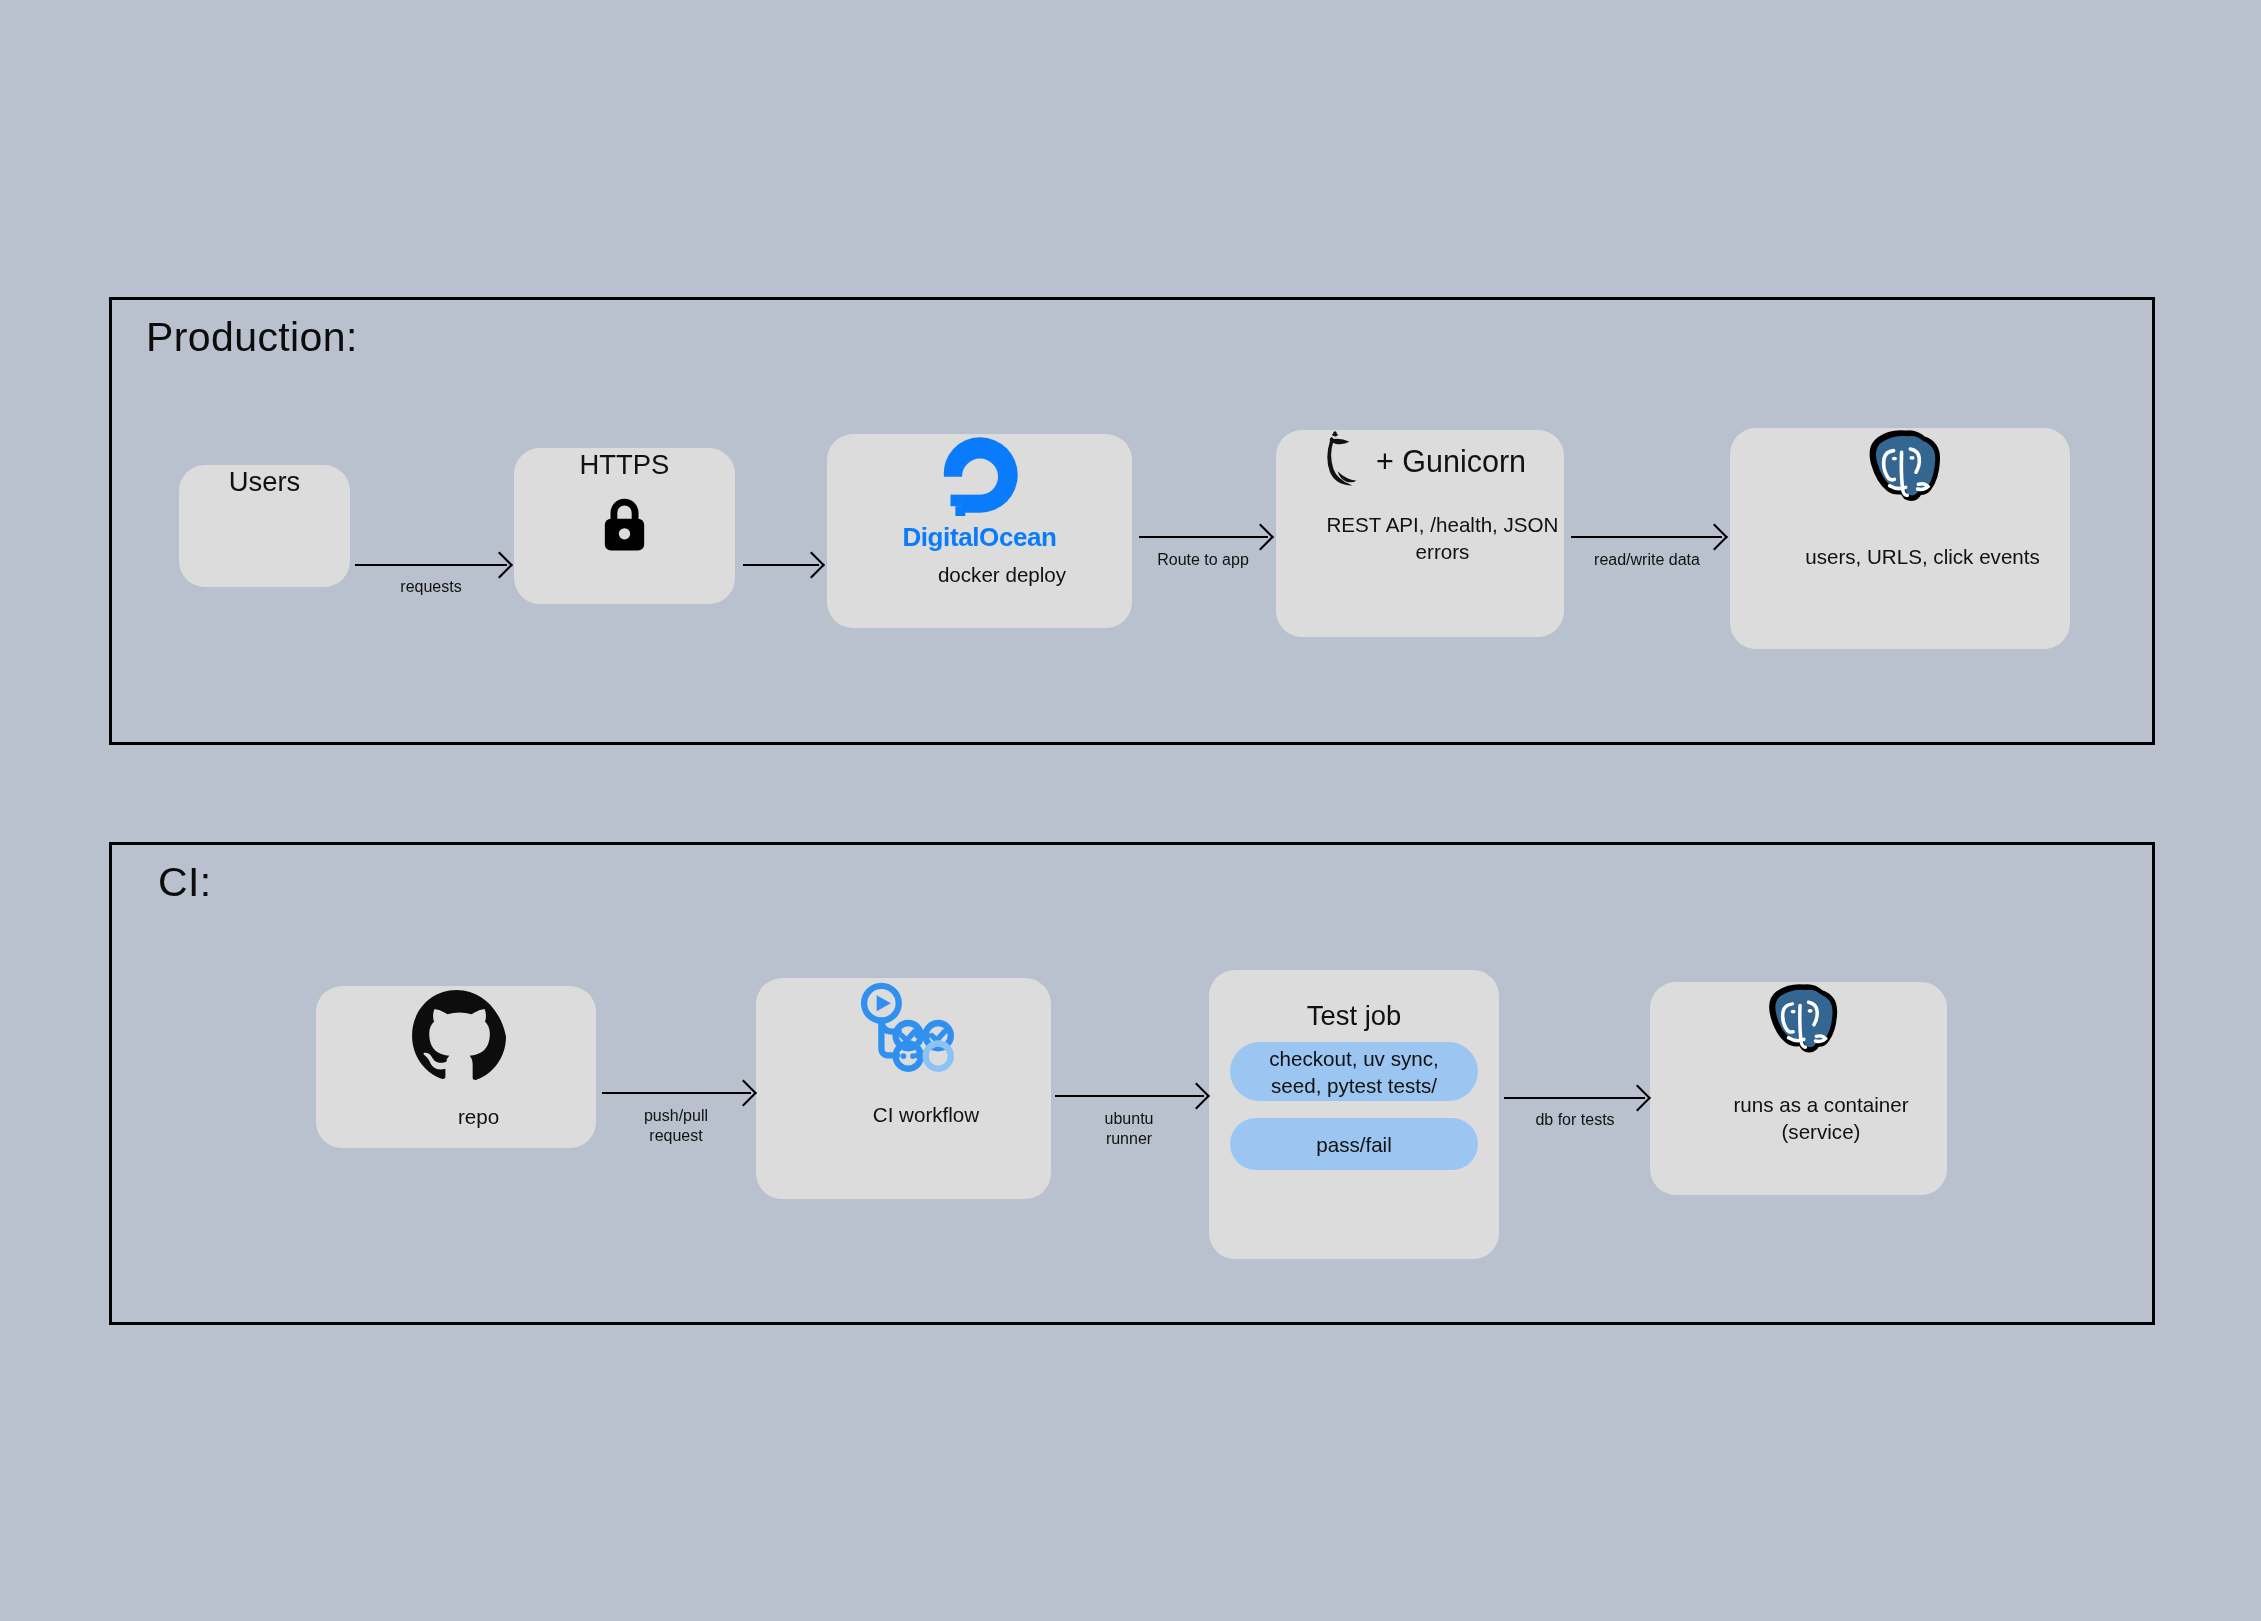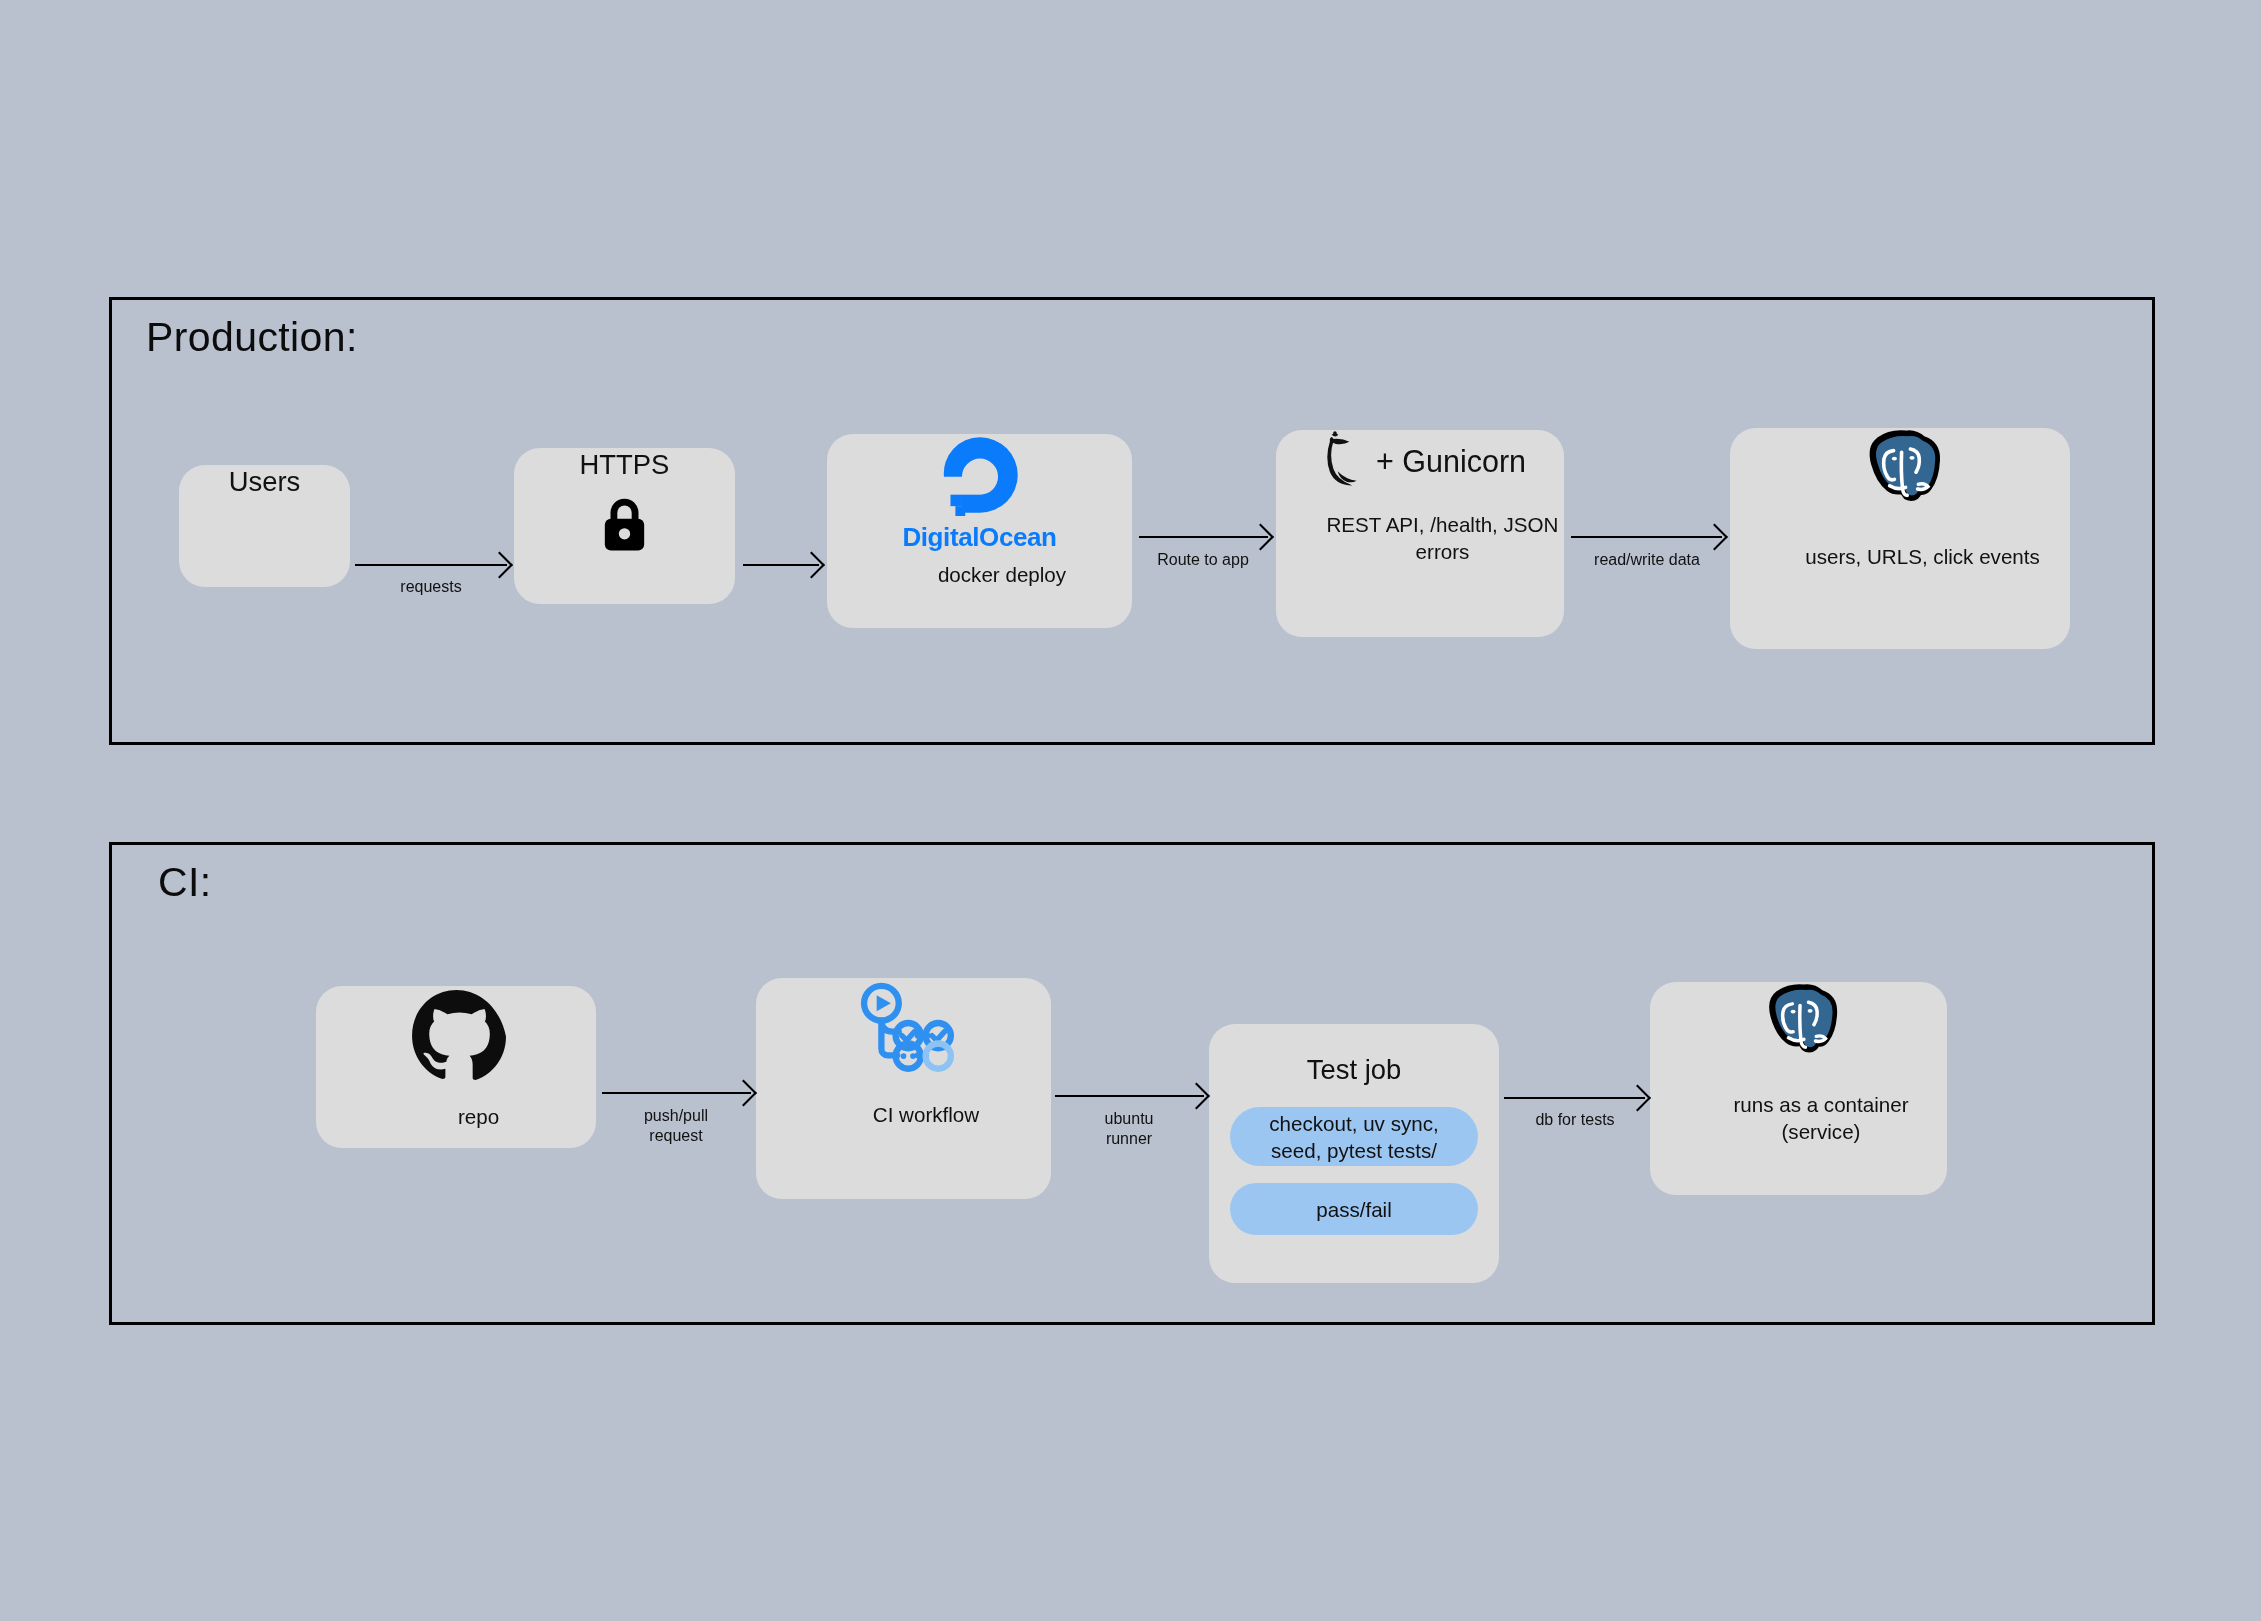--- a/index.html
+++ b/index.html
@@ -65,21 +65,21 @@
   
   #node-users      { left: 179px;  top: 465px;  width: 171px; height: 122px; }
   #node-https      { left: 514px;  top: 448px;  width: 221px; height: 156px; }
   #node-do         { left: 827px; top: 434px;  width: 305px; height: 194px; }
   #node-app        { left: 1276px; top: 430px;  width: 288px; height: 207px; }
   #node-db         { left: 1730px; top: 428px;  width: 340px; height: 221px; }
 
   
   #node-repo       { left: 316px;  top: 986px; width: 280px; height: 162px; }
   #node-workflow   { left: 756px;  top: 978px; width: 295px; height: 221px; }
-  #node-testjob    { left: 1209px; top: 1024px; width: 290px; height: 259px; }
+  #node-testjob    { left: 1209px; top: 970px; width: 290px; height: 289px; }
   #node-cidb       { left: 1650px; top: 982px; width: 297px; height: 213px; }
 
   
   .arrow {
     position: absolute;
     height: 1.5px;
     background: #000000;
   }
   .arrow::after {
     content: "";
@@ -121,21 +121,21 @@
     border-radius: 30.5px;
     font-size: 20.6px;
     color: #111111;
     text-align: center;
     line-height: 1.32;
     display: flex;
     align-items: center;
     justify-content: center;
     box-sizing: border-box;
   }
-  #pill-steps { width: 248px; height: 59px; margin-top: 20px; }
+  #pill-steps { width: 248px; height: 59px; margin-top: 9px; }
   #pill-result { width: 248px; height: 52px; margin-top: 17px; }
 
   
   .icon { display: block; }
   .do-wordmark {
     font-size: 26px;
     font-weight: 700;
     color: #0a7bfb;
     letter-spacing: -0.4px;
     margin-top: 3px;

